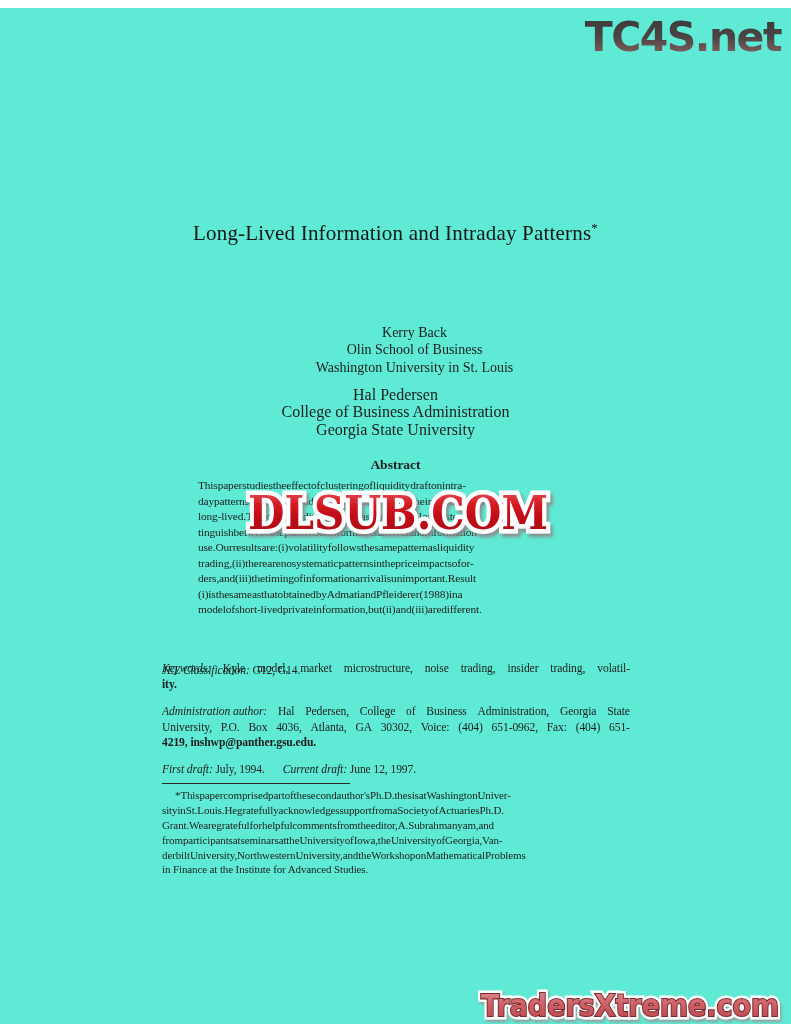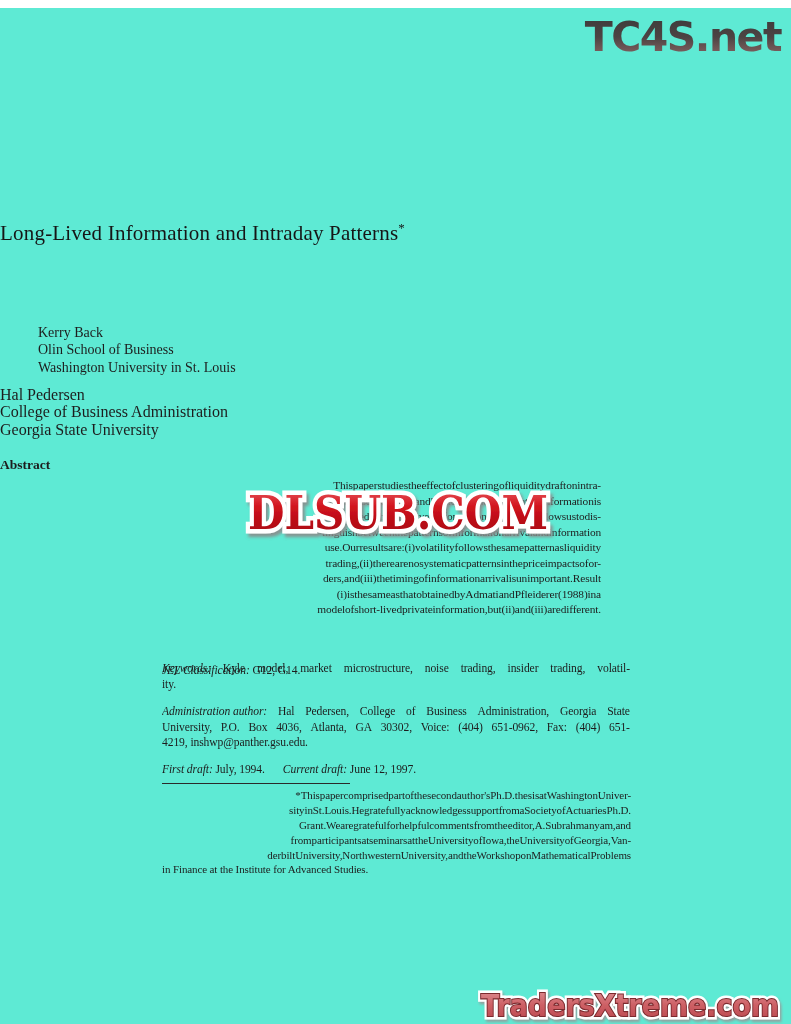--- a/index.html
+++ b/index.html
@@ -1,41 +1,41 @@
 <!DOCTYPE html>
 <html><head>
 <meta charset="utf-8">
 <style>
   html,body{margin:0;padding:0;background:#fff;}
   .page{position:relative;width:791px;height:1024px;background:#5eead4;overflow:hidden;
         font-family:"Liberation Serif",serif;color:#1d1d1d;margin-top:8px;}
   .abs{position:absolute;}
-  .center{left:0;right:0;text-align:left;}
+  .center{left:0;right:0;text-align:center;}
 
   
   .title{top:212px;font-size:21px;letter-spacing:.2px;color:#161616;}
   .title sup{font-size:13px;}
   .authors1{top:316px;font-size:14px;line-height:17.4px;padding-left:38px;}
   .authors2{top:378px;font-size:16px;line-height:17.4px;}
 
   
   .abs-head{top:449px;font-size:13.5px;font-weight:bold;}
   .abstract{top:471px;left:198px;width:403px;font-size:11.4px;letter-spacing:-.15px;overflow:hidden;}
-  .jl{display:flex;justify-content:flex-end;height:15.5px;overflow:hidden;white-space:nowrap;}
+  .jl{display:flex;justify-content:flex-start;height:15.5px;overflow:hidden;white-space:nowrap;}
   .jl.plain{display:block;}
 
   
   .bodyblock{left:162px;width:468px;font-size:11.6px;letter-spacing:-.1px;overflow:hidden;}
   .jel{top:656px;}
   .keywords{top:654px;}
   .corr{top:697px;}
   .drafts{top:755px;}
   .mx{display:flex;justify-content:space-between;height:15.5px;overflow:hidden;white-space:nowrap;}
   .w{display:contents;}
-  .plainline{height:15.5px;overflow:hidden;}
+  .plainline{height:15.5px;overflow:hidden;font-weight:bold;}
   .it{font-style:italic;}
   .gap{display:inline-block;width:18px;}
 
   
   .fnrule{top:775px;left:162px;width:188px;border-top:1.2px solid #2a2a2a;height:0;}
   .fn{top:781px;left:162px;width:469px;font-size:11px;letter-spacing:-.12px;overflow:hidden;}
   .fn .jl{height:14.9px;}
   .fn .jl:first-child{padding-left:13px;}
 
   

